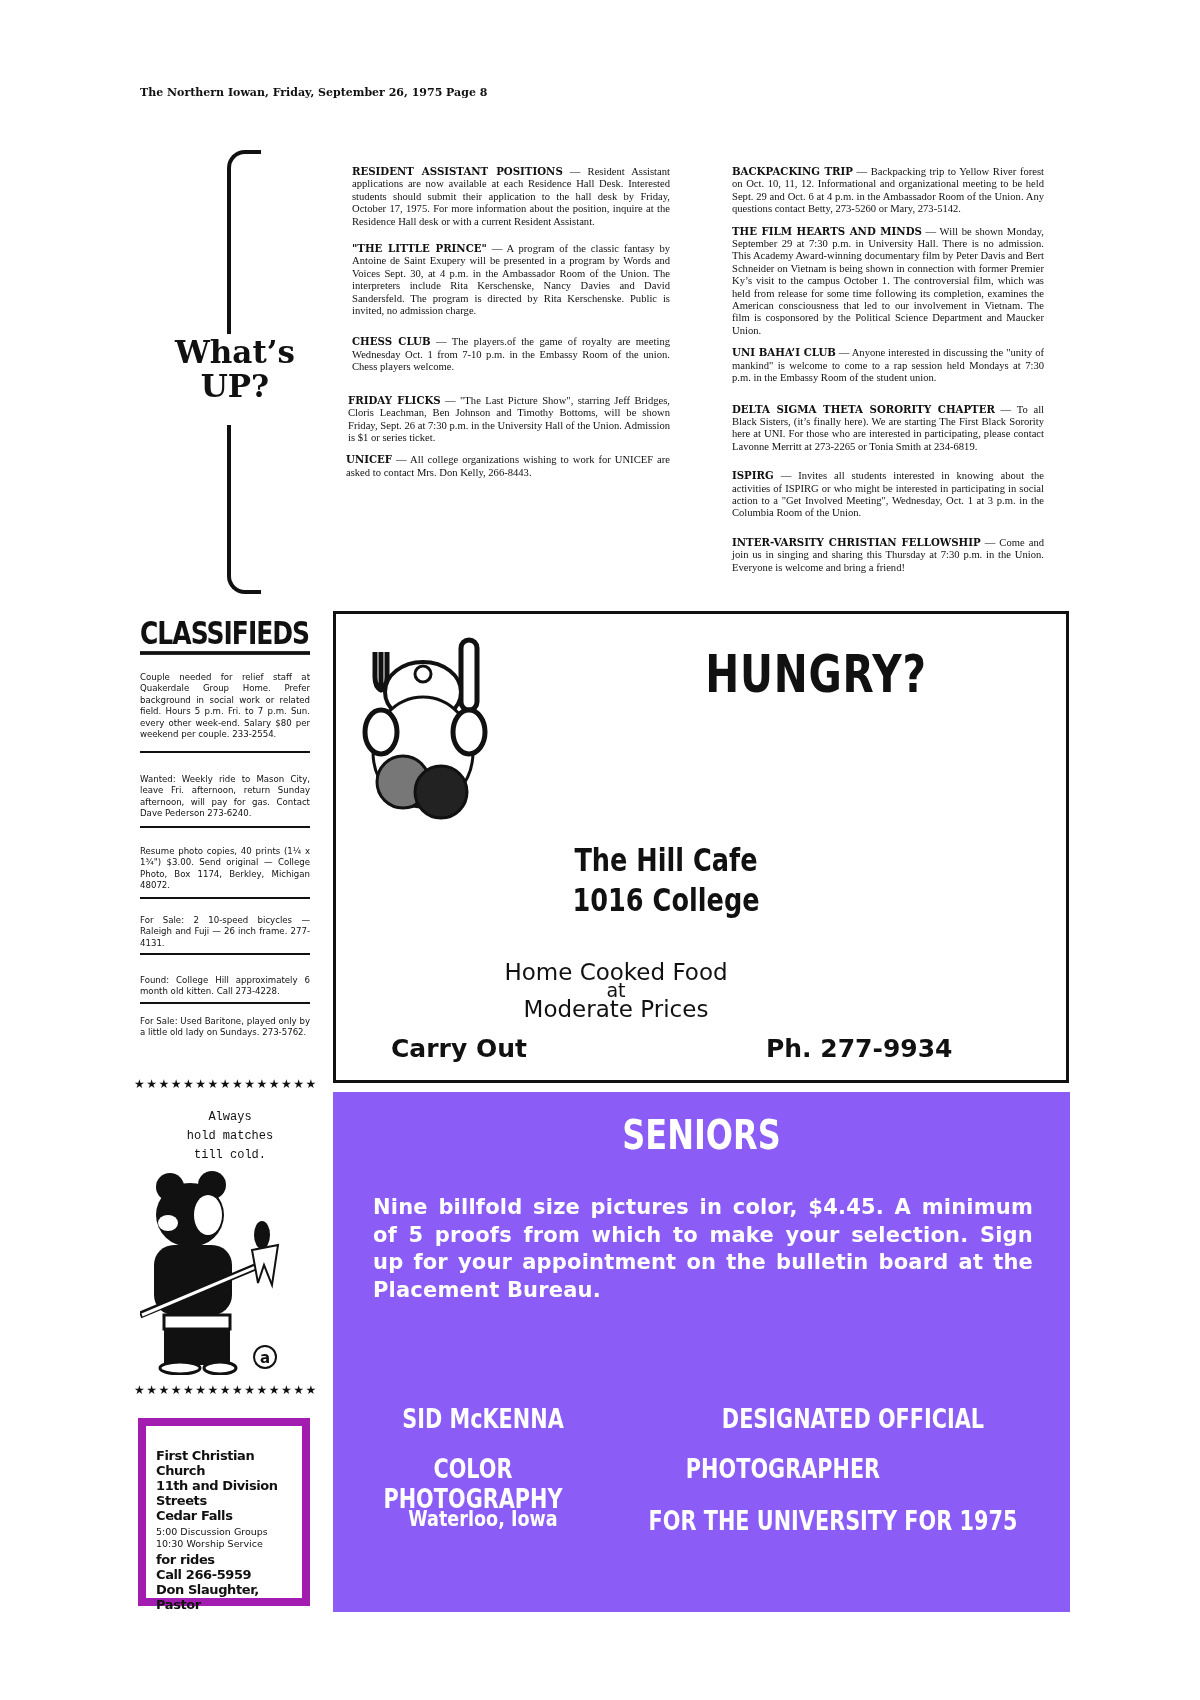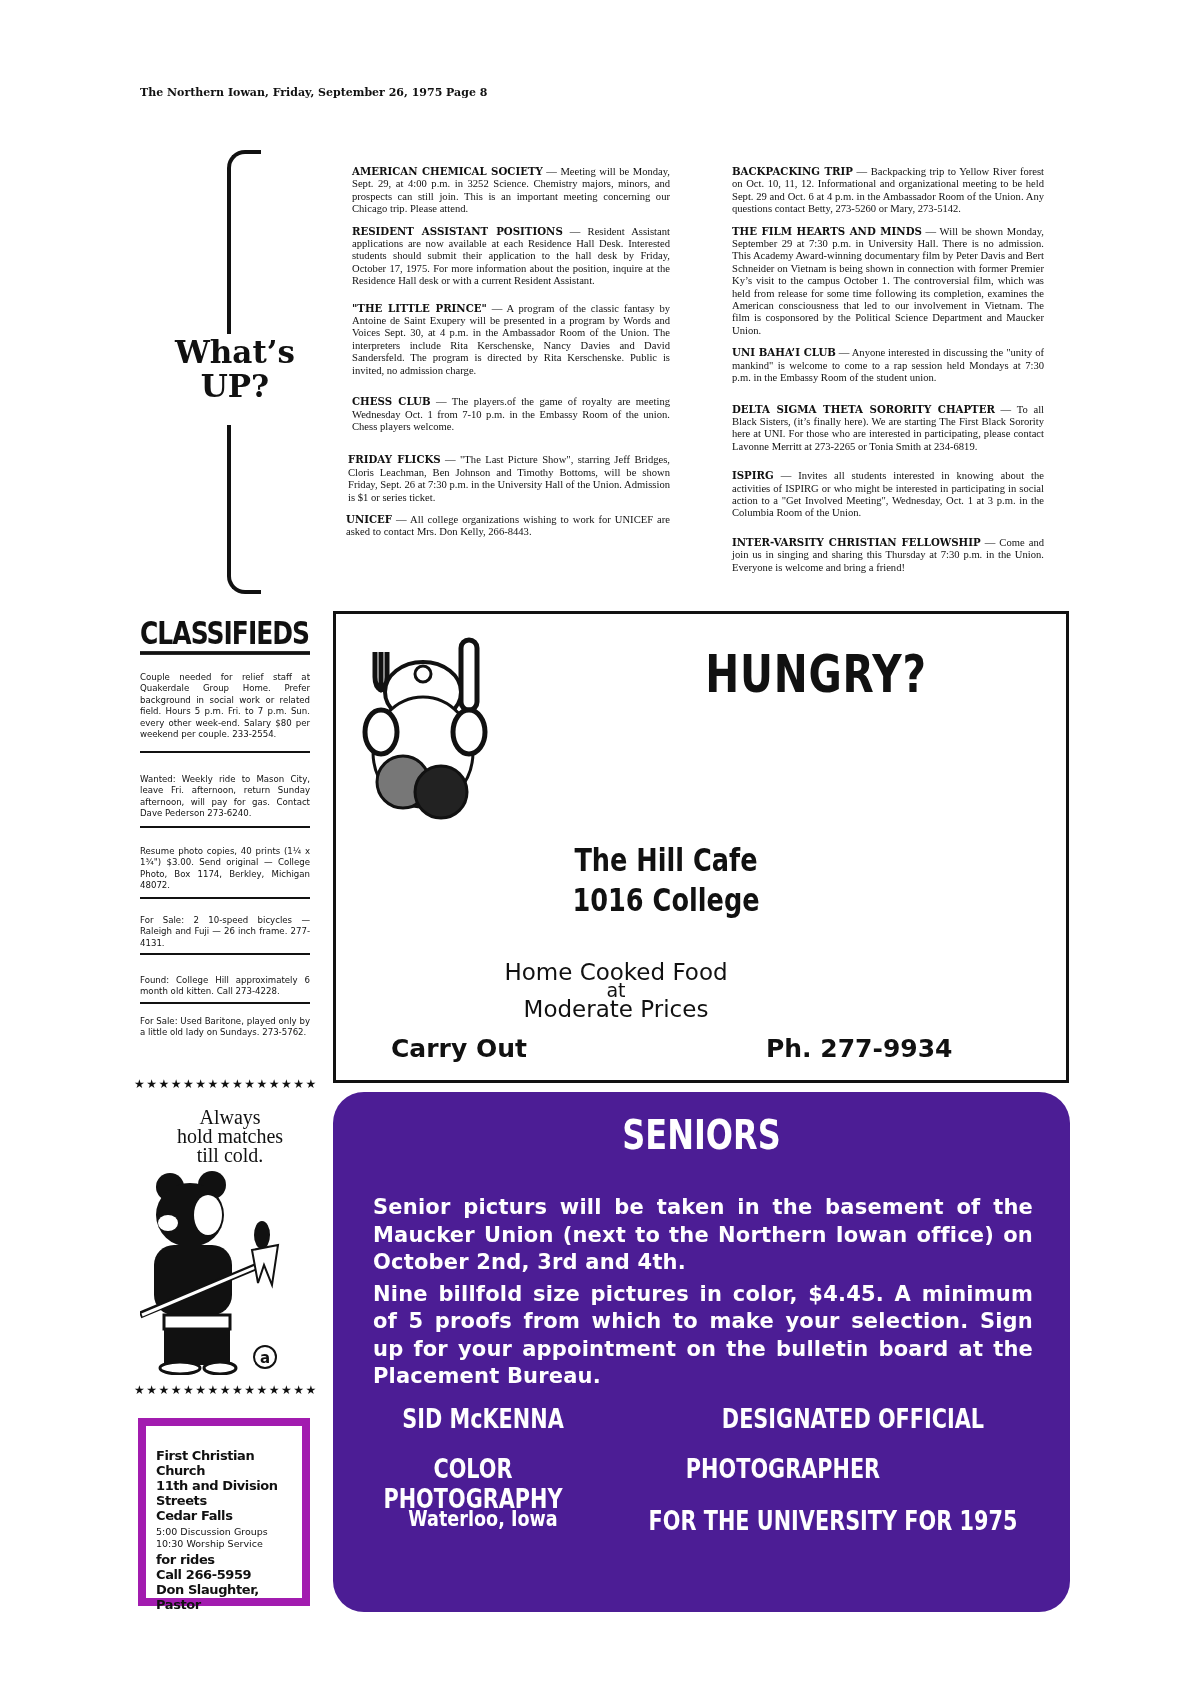--- a/index.html
+++ b/index.html
@@ -11,50 +11,49 @@
   .whatsup { left:170px; top:335px; width:130px; text-align:center; font-family:"DejaVu Serif", serif; font-weight:bold; font-size:31px; line-height:34px; }
   .col { font-size:10.6px; line-height:12.4px; text-align:justify; font-family:"Liberation Serif", serif; }
   .col p { margin:0 0 9px 0; }
   .col b { font-family:"DejaVu Serif", serif; font-size:10.2px; }
   .col1 { left:352px; top:165px; width:318px; }
   .col2 { left:732px; top:165px; width:312px; }
   .classhead { left:140px; top:620px; width:170px; font-family:"DejaVu Sans", sans-serif; font-weight:bold; font-size:25px; letter-spacing:-1px; transform:scaleY(1.25); border-bottom:3px solid #111; line-height:28px; }
   .cls { left:140px; width:170px; font-family:"DejaVu Sans", sans-serif; font-size:8.6px; line-height:11.4px; text-align:justify; }
   .rule { left:140px; width:170px; height:0; border-top:2px solid #111; }
   .stars { left:134px; width:190px; font-size:12px; letter-spacing:1.5px; font-family:"DejaVu Sans", sans-serif; white-space:nowrap; }
-  .matches { left:150px; top:1108px; width:160px; text-align:center; font-family:Liberation Serif, serif; font-size:20px; line-height:19px; }
+  .matches { left:150px; top:1108px; width:160px; text-align:center; font-family:Liberation Mono, monospace; font-size:12px; line-height:19px; }
   .bear { left:140px; top:1165px; width:150px; height:210px; }
   .church { left:138px; top:1418px; width:172px; height:188px; border:8px solid #a21caf; box-sizing:border-box; padding:22px 8px 8px 10px; font-family:"DejaVu Sans", sans-serif; }
   .church .big { font-weight:bold; font-size:13px; line-height:15px; letter-spacing:-0.4px; }
   .church .small { font-size:9.5px; line-height:12px; margin:3px 0 2px; }
   .hungry { left:333px; top:611px; width:736px; height:472px; border:3px solid #111; box-sizing:border-box; }
   .h1 { left:300px; top:30px; width:360px; text-align:center; font-family:"DejaVu Sans", sans-serif; font-weight:bold; font-size:52px; transform:scaleX(0.78); letter-spacing:1px; }
   .hsub { font-family:"DejaVu Sans", sans-serif; font-size:23px; text-align:center; line-height:31px; }
   .hname { font-family:"DejaVu Sans", sans-serif; font-weight:bold; font-size:32px; line-height:40px; text-align:center; transform:scaleX(0.8); }
   .hfoot { font-family:"DejaVu Sans", sans-serif; font-weight:bold; font-size:25px; }
-  .seniors { left:333px; top:1092px; width:737px; height:520px; background:#4c1d95; color:#fff; font-family:"DejaVu Sans", sans-serif;border-radius:31px; }
+  .seniors { left:333px; top:1092px; width:737px; height:520px; background:#8b5cf6; color:#fff; font-family:"DejaVu Sans", sans-serif; }
   .sen-title { left:0; width:737px; top:20px; text-align:center; font-weight:bold; font-size:40px; transform:scaleX(0.8); }
   .sen-body { left:40px; top:102px; width:660px; font-weight:bold; font-size:21px; line-height:27.5px; text-align:justify; letter-spacing:0.2px; }
   .sen-body p { margin:0 0 4px 0; transform-origin:left; }
   .sen-l { font-weight:bold; font-size:26px; transform:scaleX(0.8); transform-origin:center; text-align:center; }
 </style>
 </head>
 <body>
 
 <div class="abs folio">The Northern Iowan, Friday, September 26, 1975 Page 8</div>
 
 <div class="abs bracket-top"></div>
 <div class="abs whatsup">
   <div>What’s</div>
   <div>UP?</div>
 </div>
 <div class="abs bracket-bot"></div>
 
 <div class="abs col col1">
-  <p><b>AMERICAN CHEMICAL SOCIETY</b> — <span>Meeting will be Monday, Sept. 29, at 4:00 p.m. in 3252 Science. Chemistry majors, minors, and prospects can still join. This is an important meeting concerning our Chicago trip. Please attend.</span></p>
   <p><b>RESIDENT ASSISTANT POSITIONS</b> — <span>Resident Assistant applications are now available at each Residence Hall Desk. Interested students should submit their application to the hall desk by Friday, October 17, 1975. For more information about the position, inquire at the Residence Hall desk or with a current Resident Assistant.</span></p>
   <p style="margin-top:14px"><b>"THE LITTLE PRINCE"</b> — <span>A program of the classic fantasy by Antoine de Saint Exupery will be presented in a program by Words and Voices Sept. 30, at 4 p.m. in the Ambassador Room of the Union. The interpreters include Rita Kerschenske, Nancy Davies and David Sandersfeld. The program is directed by Rita Kerschenske. Public is invited, no admission charge.</span></p>
   <p style="margin-top:18px"><b>CHESS CLUB</b> — <span>The players.of the game of royalty are meeting Wednesday Oct. 1 from 7-10 p.m. in the Embassy Room of the union. Chess players welcome.</span></p>
   <p style="margin-top:20px;margin-left:-4px"><b>FRIDAY FLICKS</b> — <span>"The Last Picture Show", starring Jeff Bridges, Cloris Leachman, Ben Johnson and Timothy Bottoms, will be shown Friday, Sept. 26 at 7:30 p.m. in the University Hall of the Union. Admission is $1 or series ticket.</span></p>
   <p style="margin-left:-6px"><b>UNICEF</b> — <span>All college organizations wishing to work for UNICEF are asked to contact Mrs. Don Kelly, 266-8443.</span></p>
 </div>
 
 <div class="abs col col2">
   <p><b>BACKPACKING TRIP</b> — <span>Backpacking trip to Yellow River forest on Oct. 10, 11, 12. Informational and organizational meeting to be held Sept. 29 and Oct. 6 at 4 p.m. in the Ambassador Room of the Union. Any questions contact Betty, 273-5260 or Mary, 273-5142.</span></p>
   <p><b>THE FILM HEARTS AND MINDS</b> — <span>Will be shown Monday, September 29 at 7:30 p.m. in University Hall. There is no admission. This Academy Award-winning documentary film by Peter Davis and Bert Schneider on Vietnam is being shown in connection with former Premier Ky’s visit to the campus October 1. The controversial film, which was held from release for some time following its completion, examines the American consciousness that led to our involvement in Vietnam. The film is cosponsored by the Political Science Department and Maucker Union.</span></p>
@@ -139,21 +138,20 @@
     <div style="font-size:19px;line-height:15px">at</div>
     <div>Moderate Prices</div>
   </div>
   <div class="abs hfoot" style="left:55px;top:420px">Carry Out</div>
   <div class="abs hfoot" style="left:430px;top:420px">Ph. 277-9934</div>
 </div>
 
 <div class="abs seniors">
   <div class="abs sen-title">SENIORS</div>
   <div class="abs sen-body">
-    <p>Senior picturs will be taken in the basement of the Maucker Union (next to the Northern Iowan office) on October 2nd, 3rd and 4th.</p>
     <p>Nine billfold size pictures in color, $4.45. A minimum of 5 proofs from which to make your selection. Sign up for your appointment on the bulletin board at the Placement Bureau.</p>
   </div>
   <div class="abs sen-l" style="left:10px;top:312px;width:280px">SID McKENNA</div>
   <div class="abs sen-l" style="left:-10px;top:362px;width:300px">COLOR PHOTOGRAPHY</div>
   <div class="abs sen-l" style="left:20px;top:414px;width:260px;font-size:22px">Waterloo, Iowa</div>
   <div class="abs sen-l" style="left:330px;top:312px;width:380px">DESIGNATED OFFICIAL</div>
   <div class="abs sen-l" style="left:300px;top:362px;width:300px">PHOTOGRAPHER</div>
   <div class="abs sen-l" style="left:250px;top:414px;width:500px">FOR THE UNIVERSITY FOR 1975</div>
 </div>
 

